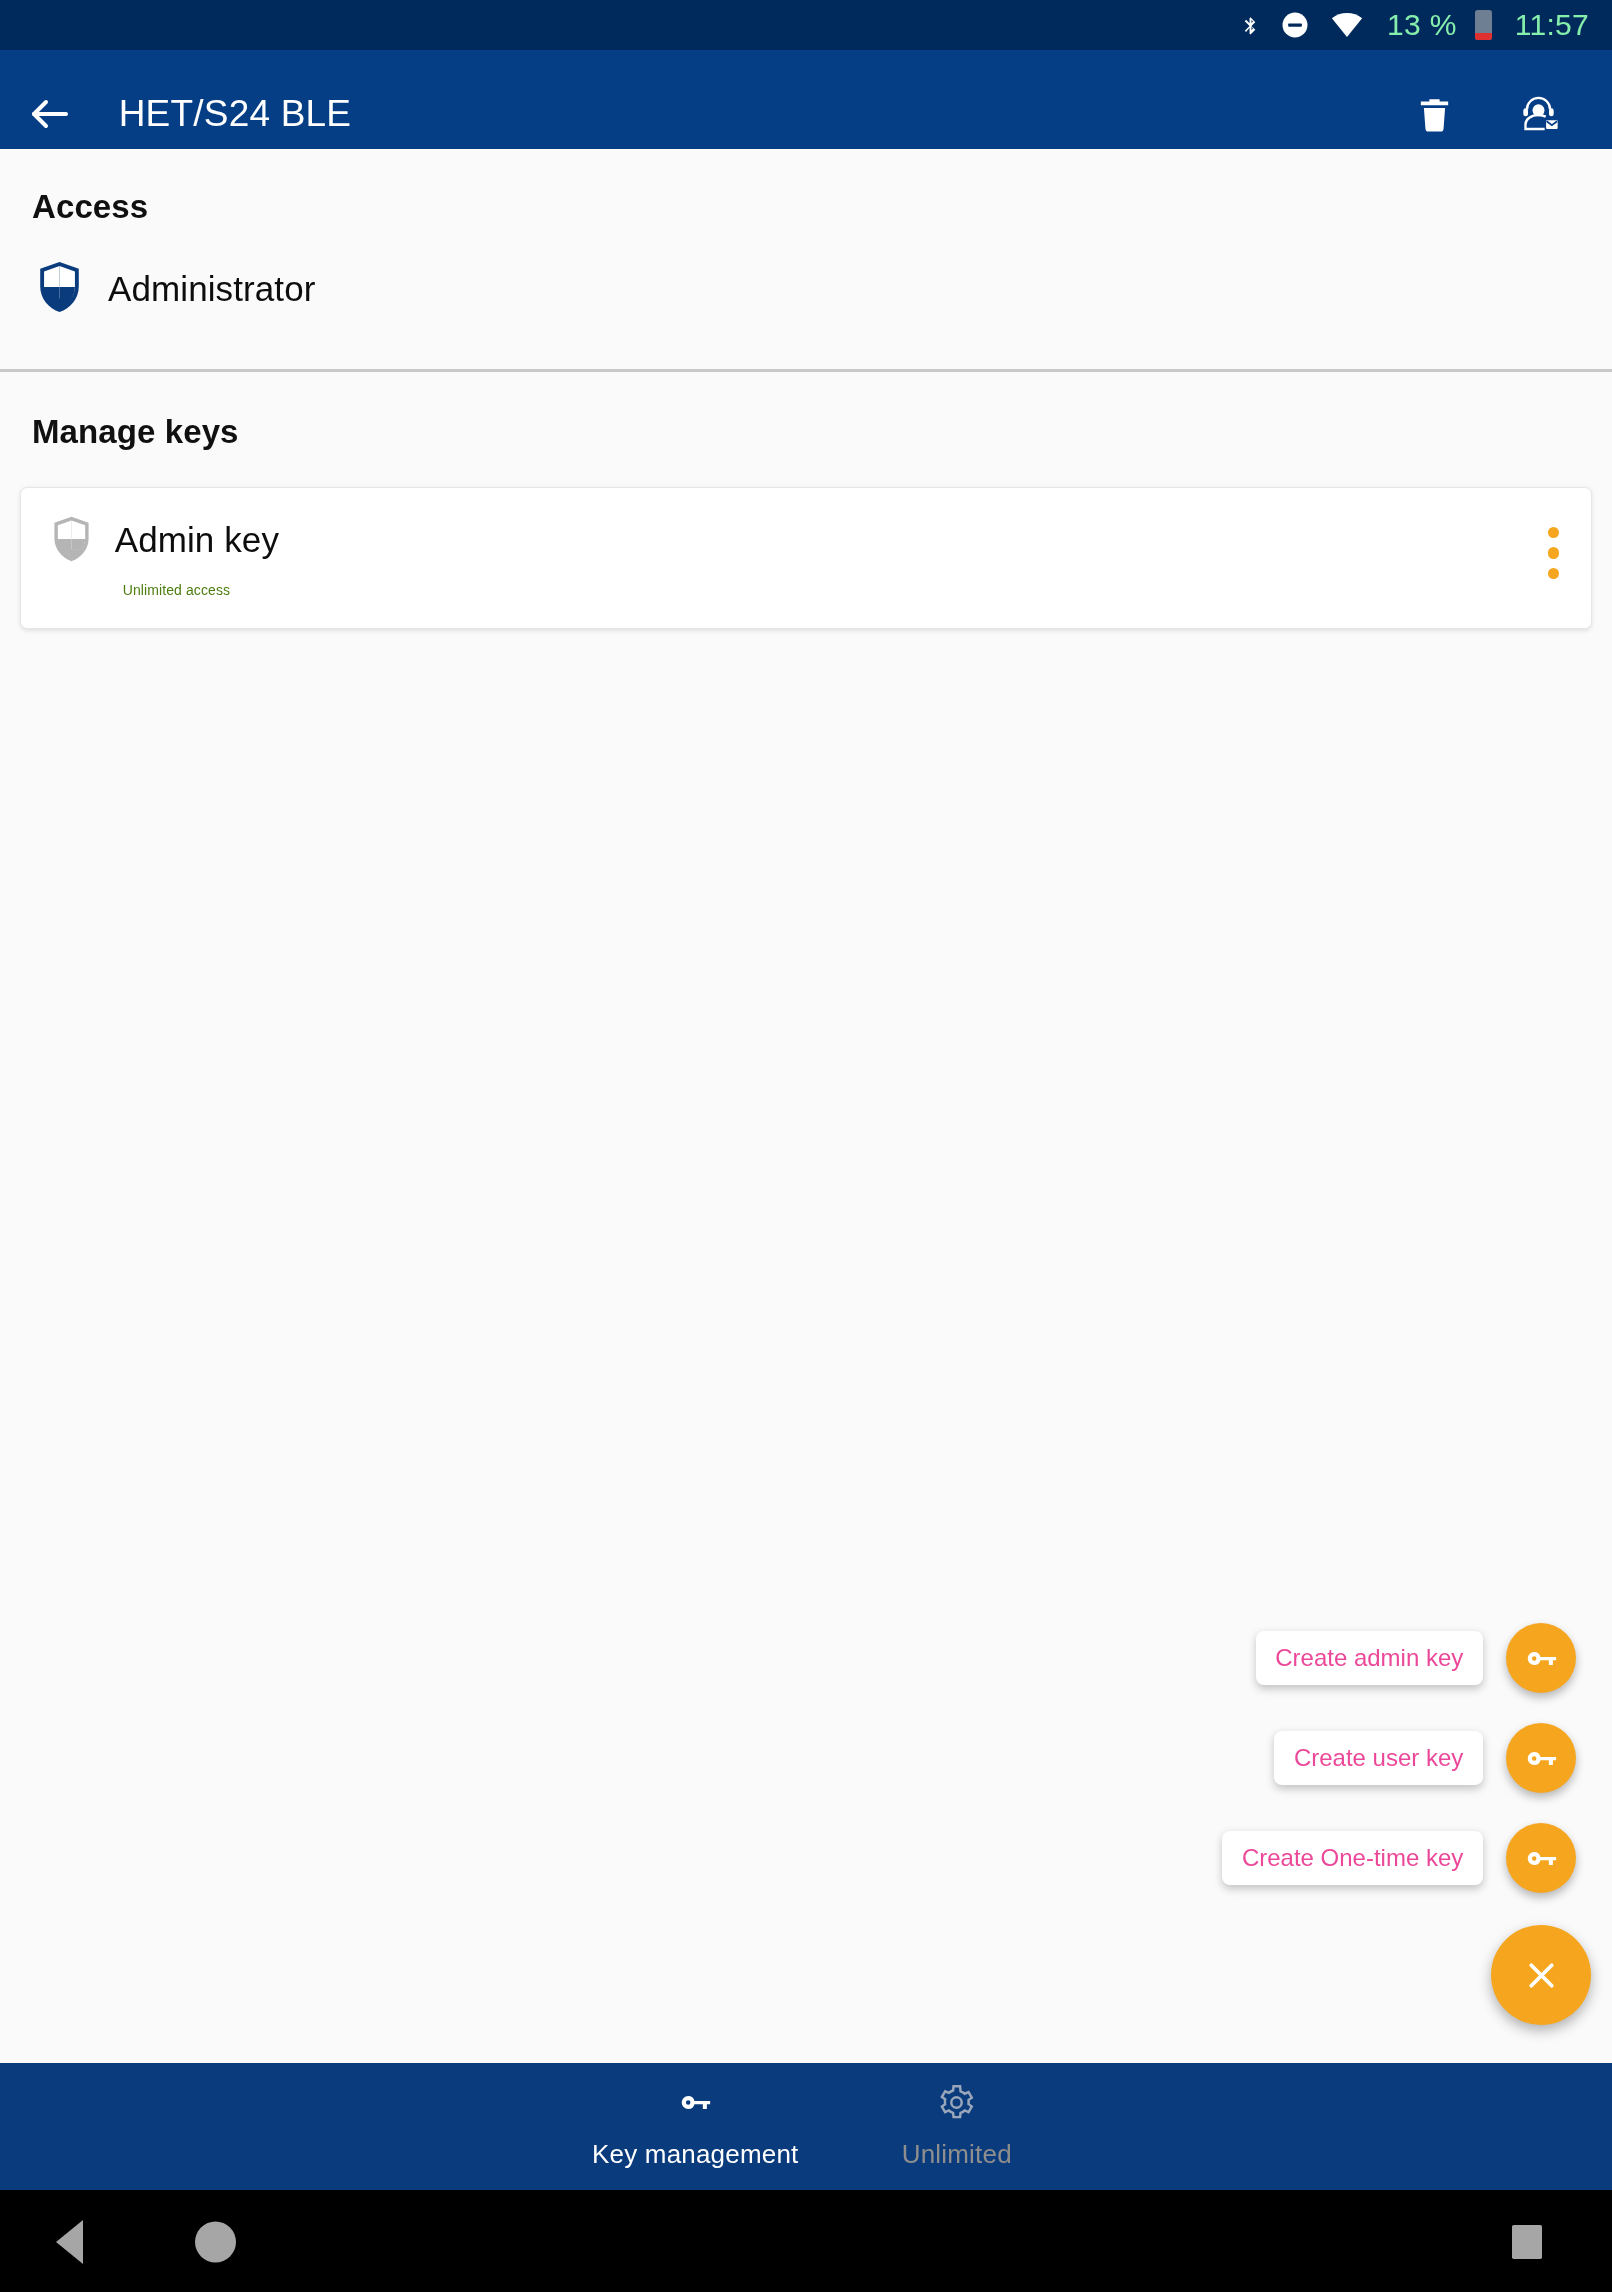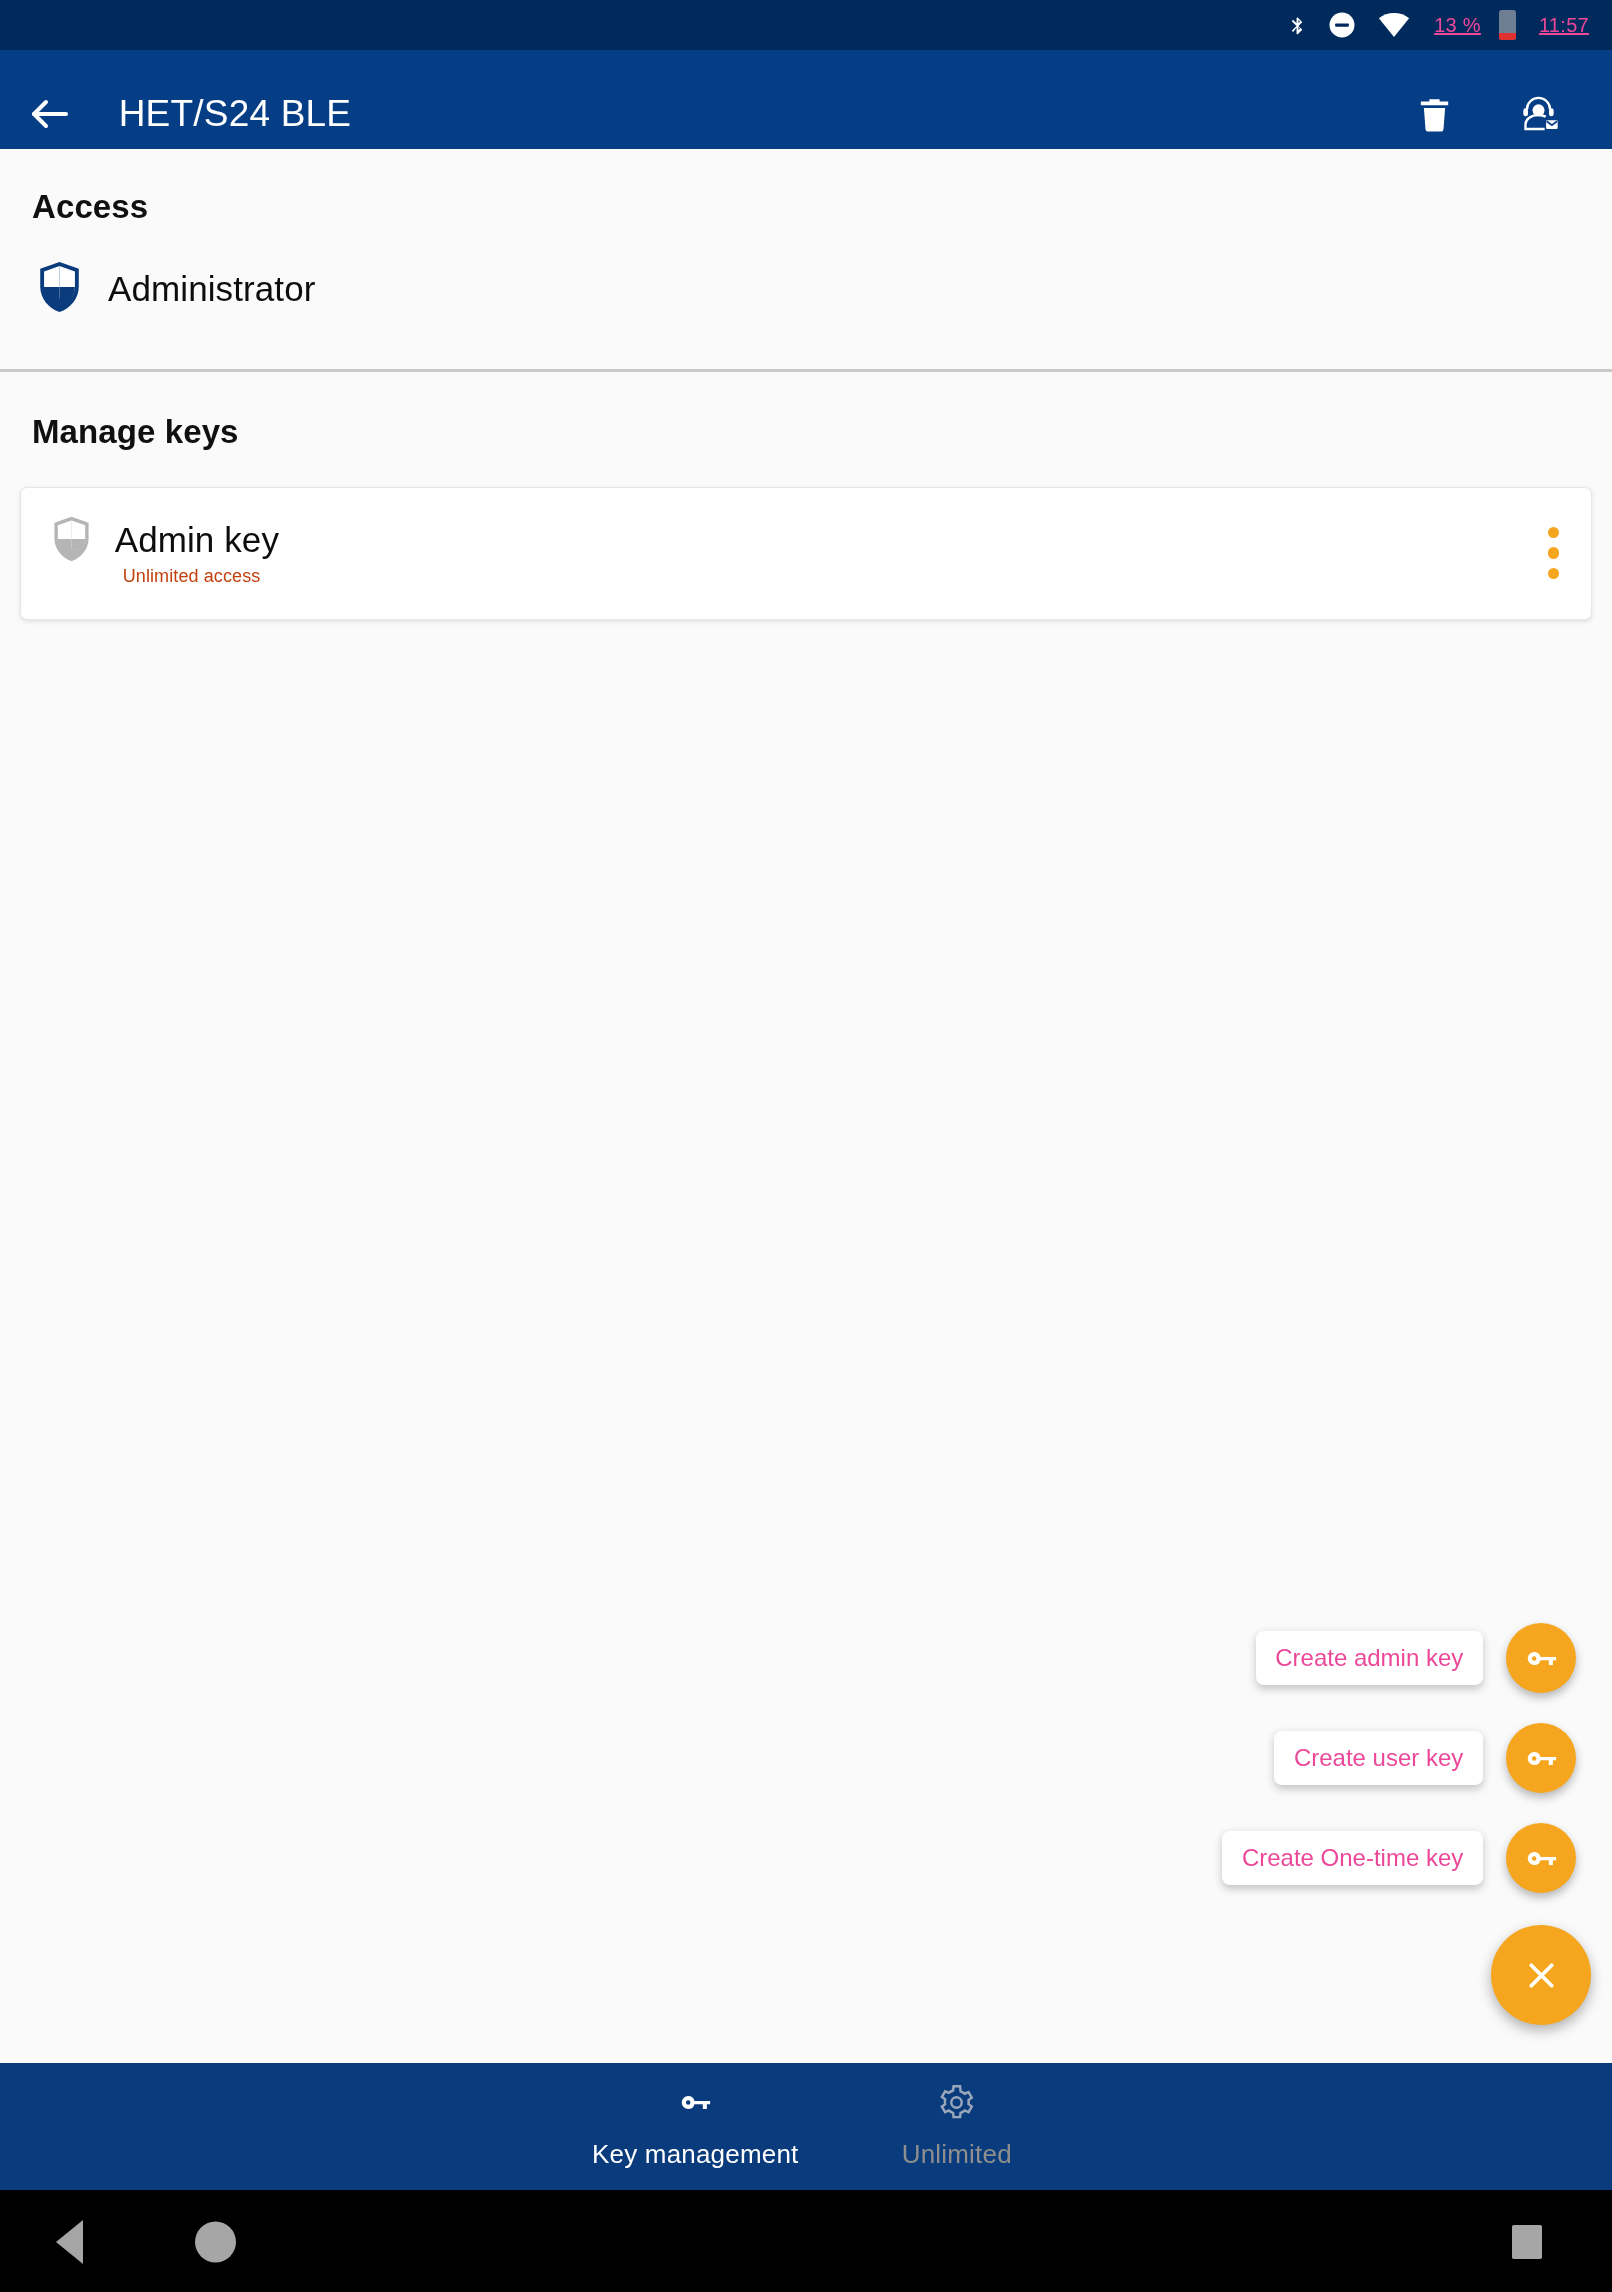--- a/index.html
+++ b/index.html
@@ -12,22 +12,22 @@
   .screen { position:relative; width:1612px; height:2293px; background:#FAFAFA; }
 
   
   .statusbar {
     position:absolute; left:0; top:0; width:1612px; height:50px;
     background:#002A5C; display:flex; align-items:center;
     justify-content:flex-end; padding-right:23px; gap:0;
   }
   .sb-icon { display:flex; align-items:center; justify-content:center; }
   .sb-text {
-    color:#ec4899; font-size:20px; letter-spacing:0.3px;
-    font-family:"Liberation Sans", sans-serif; white-space:nowrap;text-decoration:underline;
+    color:#86efac; font-size:30px; letter-spacing:0.3px;
+    font-family:"Liberation Sans", sans-serif; white-space:nowrap;
   }
   .sb-gap-s { width:18px; } .sb-gap-m { width:19.7px; } .sb-gap-l { width:23px; }
 
   .battery {
     position:relative; width:17px; height:30px; border-radius:2.7px;
     background:#6E7F93; overflow:hidden;
   }
   .battery::before {
     content:""; position:absolute; left:4.5px; top:-3.6px; width:8px; height:4.5px;
     background:#6E7F93; border-radius:1.8px 1.8px 0 0;
@@ -80,21 +80,21 @@
 
   .key-card {
     margin:36px 19.7px 0 19.7px; background:#FFFFFF;
     border:0.9px solid #E6E6E6; border-radius:7.2px;
     box-shadow:0 1.8px 4.5px rgba(0,0,0,.10);
     position:relative; padding:27px 30px 30px 30px; min-height:133px;
   }
   .key-card-main { display:flex; align-items:center; gap:23px; }
   .key-card-title { font-size:35px; color:#0D0D0D; letter-spacing:0.1px; }
   .key-card-sub {
-    font-size:18px; color:#c2410c; margin-left:72px;
+    font-size:14px; color:#4d7c0f; margin-top:16px; margin-left:72px;
     letter-spacing:0.1px;
   }
   .kebab {
     position:absolute; right:32px; top:39px;
     display:flex; flex-direction:column; gap:9px; cursor:pointer;
   }
   .kebab span { width:11.6px; height:11.6px; border-radius:50%; background:#F5A61E; display:block; }
 
   
   .speeddial {

